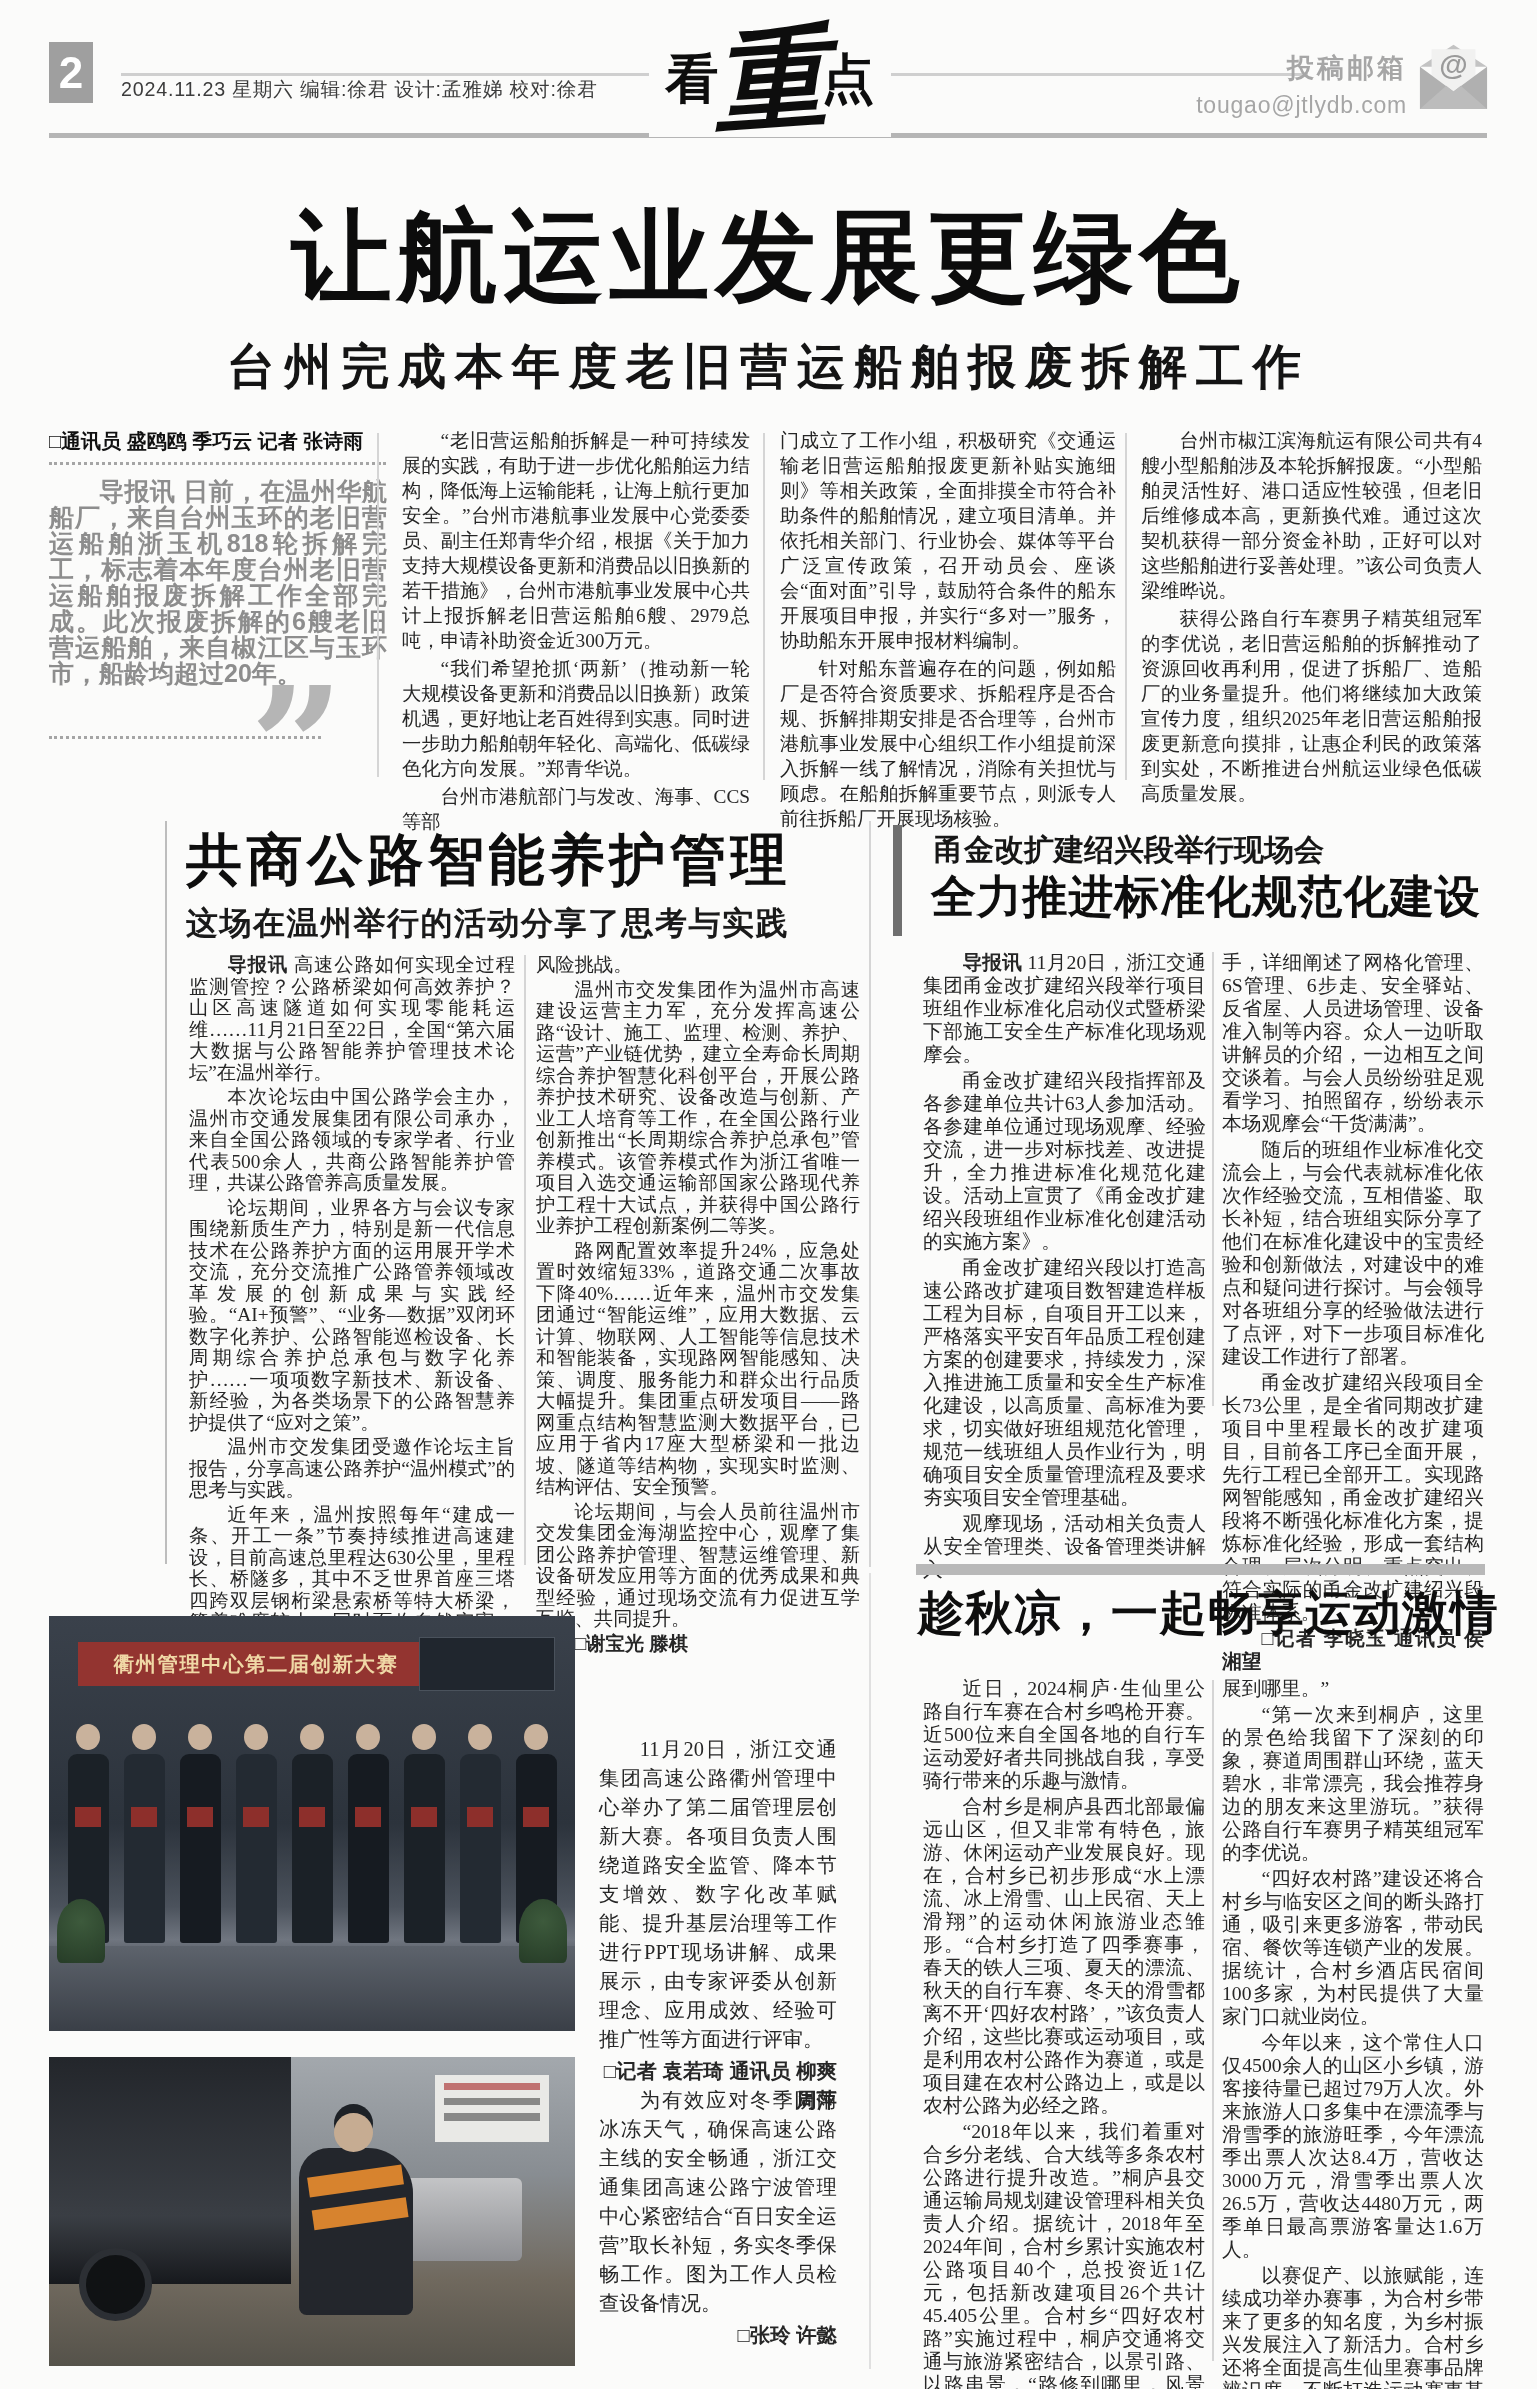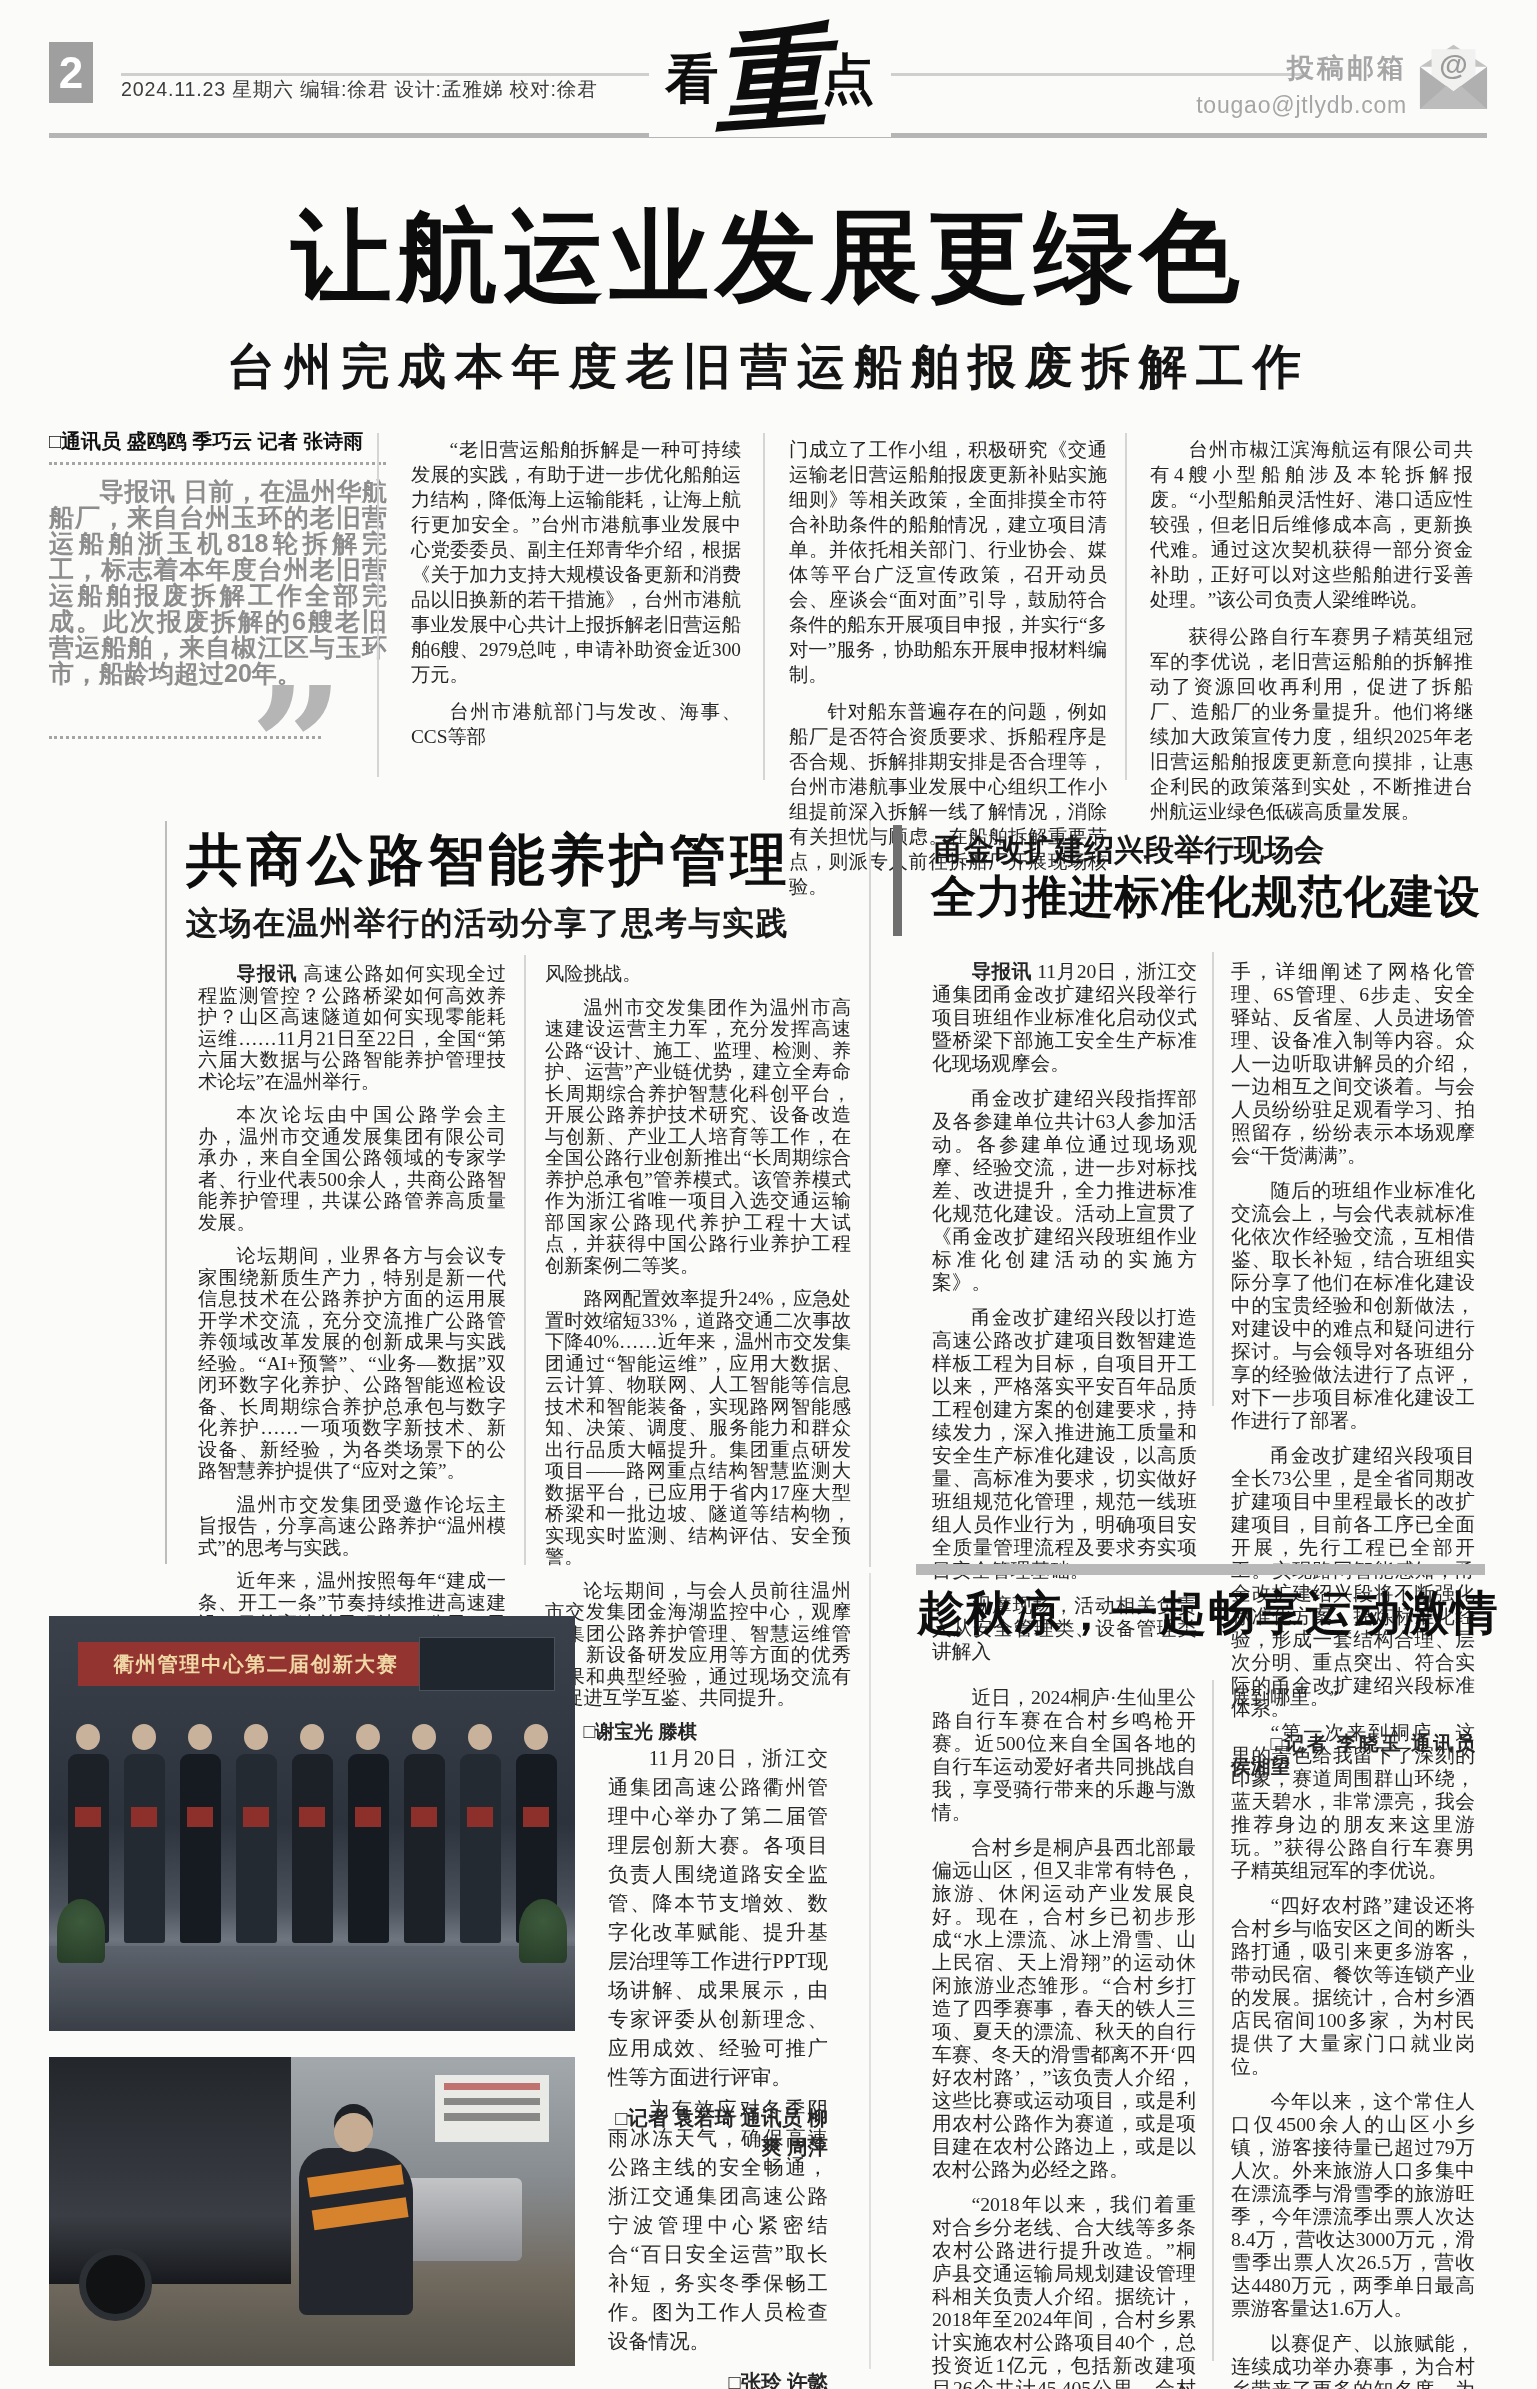--- a/index.html
+++ b/index.html
@@ -37,21 +37,21 @@
 
   #lead-byline { left:49px; top:428px; width:348px; font-size:20px; font-weight:700;
     white-space:nowrap; color:#111; }
   #lead-dot1 { left:49px; top:462px; width:337px; }
   #lead-lede { left:49px; top:478px; width:338px; font-size:25px; font-weight:700;
     color:#8d8d8d; line-height:26px; text-align:justify; text-indent:2em; }
   #lead-dot2 { left:49px; top:736px; width:272px; }
   #lead-quote { left:250px; top:665px; font-size:163px; line-height:1; color:#b5b5b5;
     font-weight:700; font-family:"DejaVu Serif",serif; }
 
-  .jc p { margin:12px; text-indent:2em; text-align:justify; }
+  .jc p { margin:3px; text-indent:2em; text-align:justify; }
   .jc p.cont { text-indent:0; }
   .top-col { font-size:19.3px; line-height:25px; color:#262626; }
   #top-c2 { left:399px;  top:425px; width:354px; height:362px; }
   #top-c3 { left:777px; top:425px; width:342px; height:362px; }
   #top-c4 { left:1138px; top:425px; width:347px; height:362px; }
   #top-v1 { left:377px;  top:433px; height:344px; }
   #top-v2 { left:763px; top:433px; height:347px; }
   #top-v3 { left:1125px; top:433px; height:347px; }
 
   
@@ -177,20 +177,21 @@
 <div class="abs hei" id="lead-lede"><b class="lede-label">导报讯</b> <span>日前，在温州华航船厂，来自台州玉环的老旧营运船舶浙玉机818轮拆解完工，标志着本年度台州老旧营运船舶报废拆解工作全部完成。此次报废拆解的6艘老旧营运船舶，来自椒江区与玉环市，船龄均超过20年。</span></div>
 <div class="abs dotted" id="lead-dot2"></div>
 <div class="abs" id="lead-quote">”</div>
 
 <div class="abs vrule" id="top-v1"></div>
 <div class="abs vrule" id="top-v2"></div>
 <div class="abs vrule" id="top-v3"></div>
 
 <div class="abs jc top-col" id="top-c2">
   <p>“老旧营运船舶拆解是一种可持续发展的实践，有助于进一步优化船舶运力结构，降低海上运输能耗，让海上航行更加安全。”台州市港航事业发展中心党委委员、副主任郑青华介绍，根据《关于加力支持大规模设备更新和消费品以旧换新的若干措施》，台州市港航事业发展中心共计上报拆解老旧营运船舶6艘、2979总吨，申请补助资金近300万元。</p>
+  <p>“我们希望抢抓‘两新’（推动新一轮大规模设备更新和消费品以旧换新）政策机遇，更好地让老百姓得到实惠。同时进一步助力船舶朝年轻化、高端化、低碳绿色化方向发展。”郑青华说。</p>
   <p>台州市港航部门与发改、海事、CCS等部</p>
 </div>
 <div class="abs jc top-col" id="top-c3">
   <p class="cont">门成立了工作小组，积极研究《交通运输老旧营运船舶报废更新补贴实施细则》等相关政策，全面排摸全市符合补助条件的船舶情况，建立项目清单。并依托相关部门、行业协会、媒体等平台广泛宣传政策，召开动员会、座谈会“面对面”引导，鼓励符合条件的船东开展项目申报，并实行“多对一”服务，协助船东开展申报材料编制。</p>
   <p>针对船东普遍存在的问题，例如船厂是否符合资质要求、拆船程序是否合规、拆解排期安排是否合理等，台州市港航事业发展中心组织工作小组提前深入拆解一线了解情况，消除有关担忧与顾虑。在船舶拆解重要节点，则派专人前往拆船厂开展现场核验。</p>
 </div>
 <div class="abs jc top-col" id="top-c4">
   <p>台州市椒江滨海航运有限公司共有4艘小型船舶涉及本轮拆解报废。“小型船舶灵活性好、港口适应性较强，但老旧后维修成本高，更新换代难。通过这次契机获得一部分资金补助，正好可以对这些船舶进行妥善处理。”该公司负责人梁维晔说。</p>
   <p>获得公路自行车赛男子精英组冠军的李优说，老旧营运船舶的拆解推动了资源回收再利用，促进了拆船厂、造船厂的业务量提升。他们将继续加大政策宣传力度，组织2025年老旧营运船舶报废更新意向摸排，让惠企利民的政策落到实处，不断推进台州航运业绿色低碳高质量发展。</p>
 </div>

